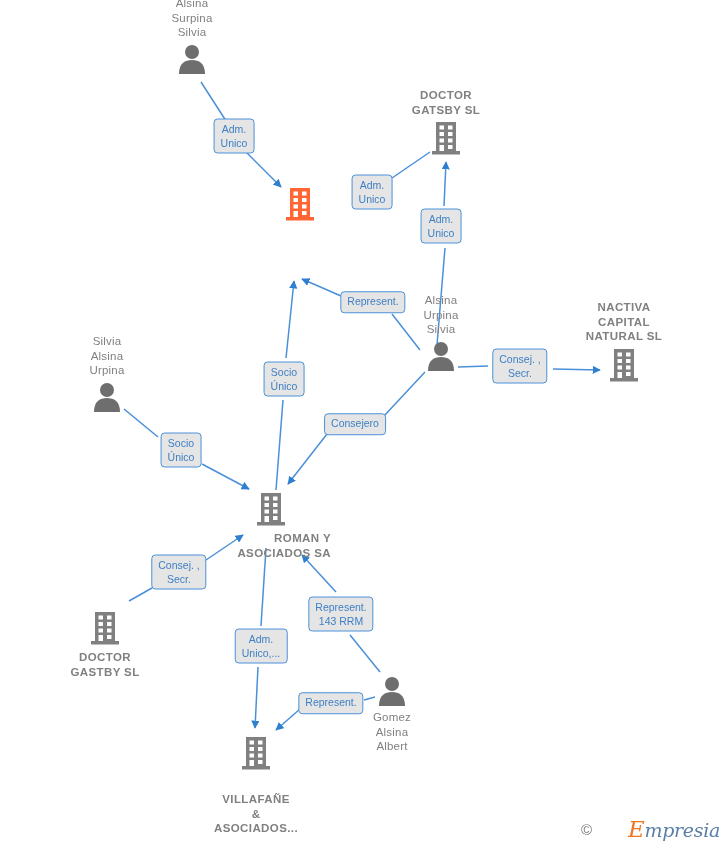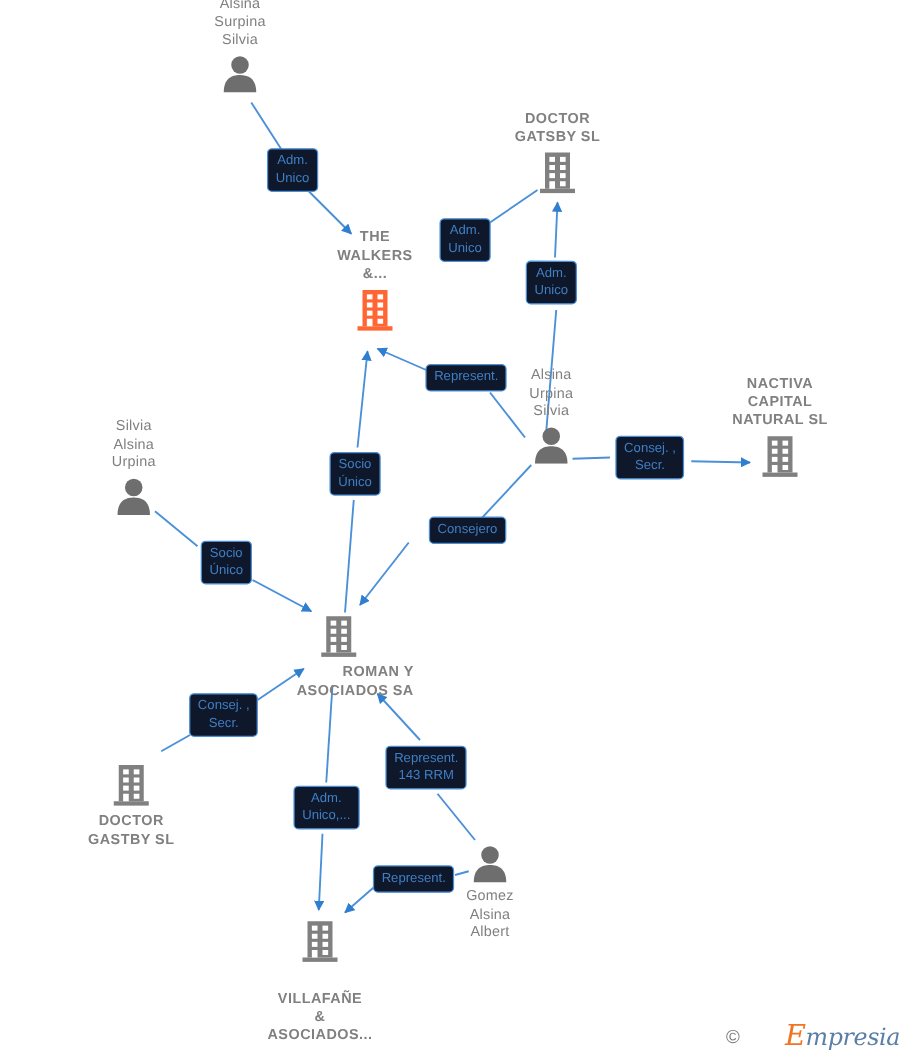--- a/index.html
+++ b/index.html
@@ -44,21 +44,21 @@
     letter-spacing: 0.4px;
   }
   .node-icon {
     display: block;
     margin: 0 auto;
   }
   .edge-label {
     position: absolute;
     border: 1.4px solid #4a90d9;
     border-radius: 4px;
-    background: #0f172a;
+    background: #e5e5e5;
     color: #3f7fc4;
     font-size: 10.5px;
     line-height: 13.5px;
     text-align: center;
     padding: 3px 6px 3px 6px;
     white-space: pre-line;
     box-sizing: border-box;
     transform: translate(-50%, -50%);
   }
   .watermark {
@@ -160,23 +160,20 @@
         <rect x="17" y="11" width="4.5" height="4"></rect>
         <rect x="8.5" y="17.5" width="4.5" height="4"></rect>
         <rect x="17" y="17.5" width="4.5" height="4"></rect>
         <rect x="8.5" y="24" width="4.5" height="6"></rect>
         <rect x="17" y="24" width="4.5" height="4"></rect>
       </g>
     </svg>
   </div>
 
   <div class="node" style="left:300px; top:183px;">
-    <div class="node-label company">THE
-WALKERS
-&amp;...</div>
     <svg class="node-icon" width="30" height="34" viewBox="0 0 30 34" style="margin-top:4px;">
       <rect x="5" y="1" width="20" height="29" fill="#FF6633"></rect>
       <rect x="1" y="30" width="28" height="3.5" fill="#FF6633"></rect>
       <g fill="#ffffff">
         <rect x="8.5" y="4.5" width="4.5" height="4"></rect>
         <rect x="17" y="4.5" width="4.5" height="4"></rect>
         <rect x="8.5" y="11" width="4.5" height="4"></rect>
         <rect x="17" y="11" width="4.5" height="4"></rect>
         <rect x="8.5" y="17.5" width="4.5" height="4"></rect>
         <rect x="17" y="17.5" width="4.5" height="4"></rect>
@@ -298,21 +295,21 @@
 Unico</div>
   <div class="edge-label" style="left:372px; top:192px;">Adm.
 Unico</div>
   <div class="edge-label" style="left:441px; top:226px;">Adm.
 Unico</div>
   <div class="edge-label" style="left:373px; top:302px;">Represent.</div>
   <div class="edge-label" style="left:520px; top:366px;">Consej. ,
 Secr.</div>
   <div class="edge-label" style="left:284px; top:379px;">Socio
 Único</div>
-  <div class="edge-label" style="left:374px; top:424px;">Consejero</div>
+  <div class="edge-label" style="left:355px; top:424px;">Consejero</div>
   <div class="edge-label" style="left:181px; top:450px;">Socio
 Único</div>
   <div class="edge-label" style="left:179px; top:572px;">Consej. ,
 Secr.</div>
   <div class="edge-label" style="left:341px; top:614px;">Represent.
 143 RRM</div>
   <div class="edge-label" style="left:261px; top:646px;">Adm.
 Unico,...</div>
   <div class="edge-label" style="left:331px; top:703px;">Represent.</div>
 

